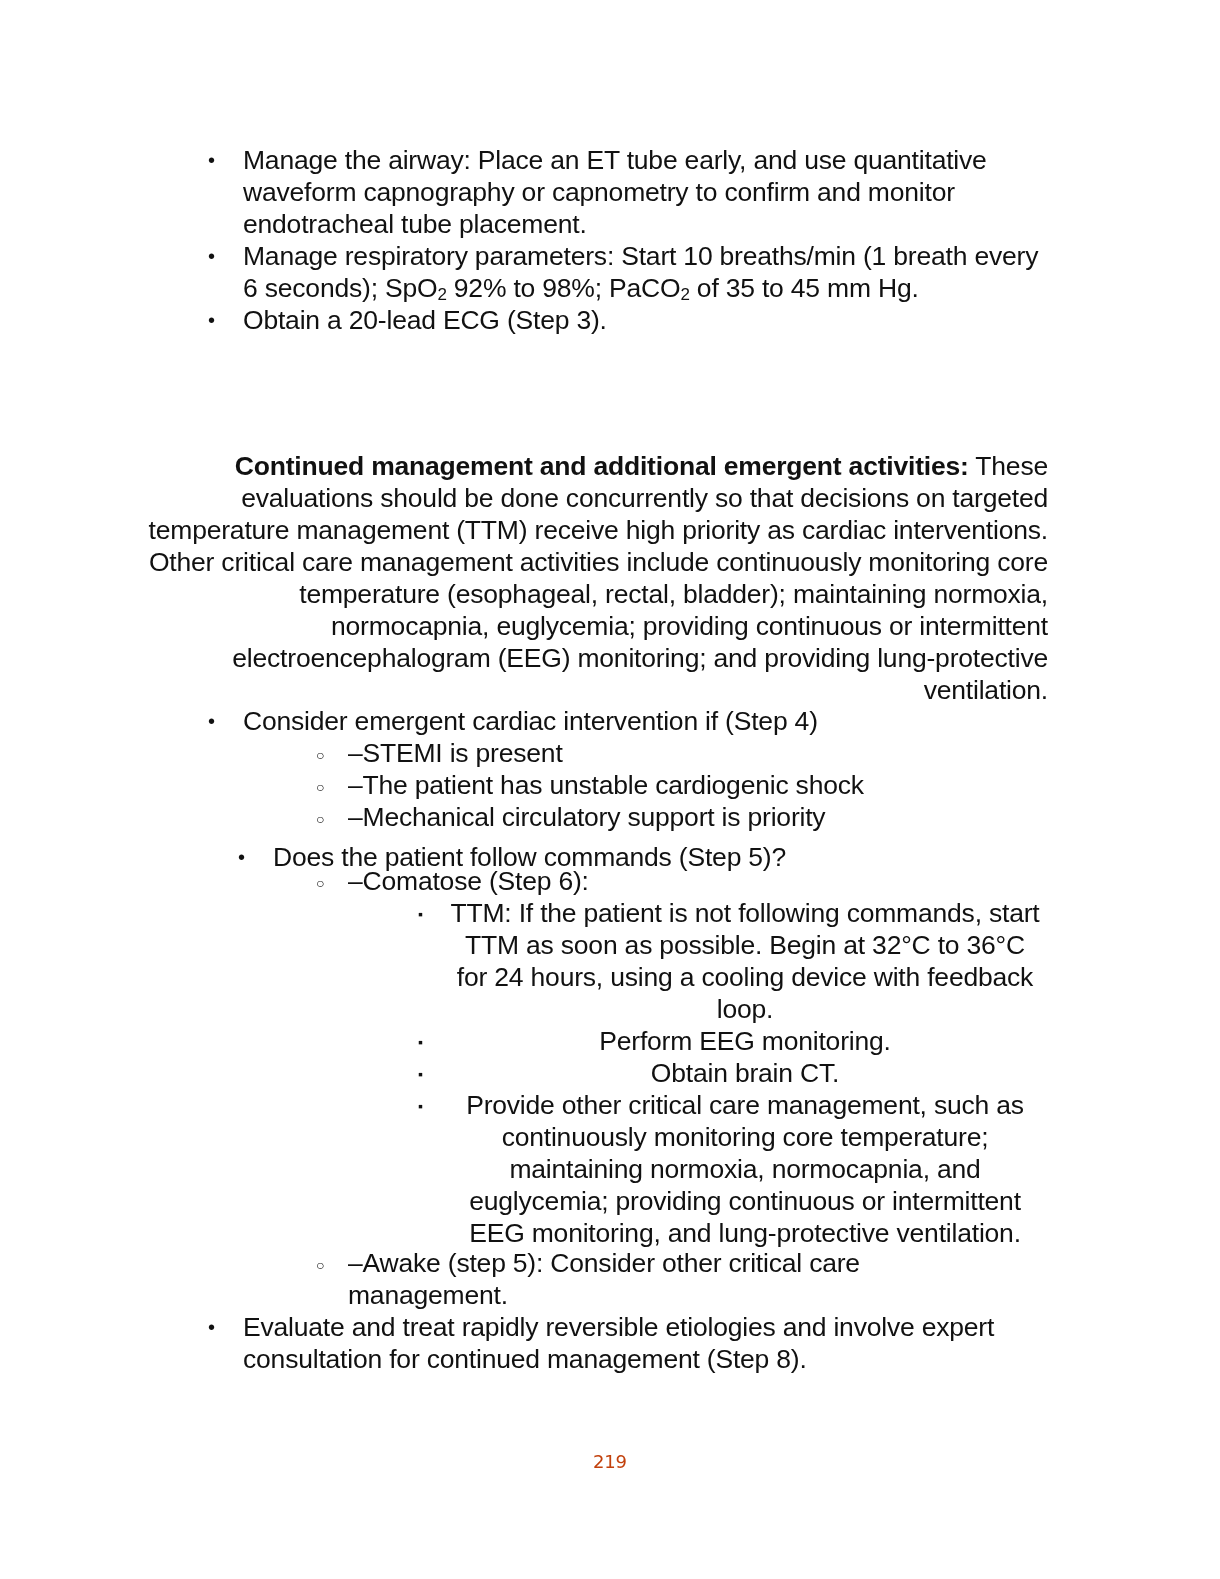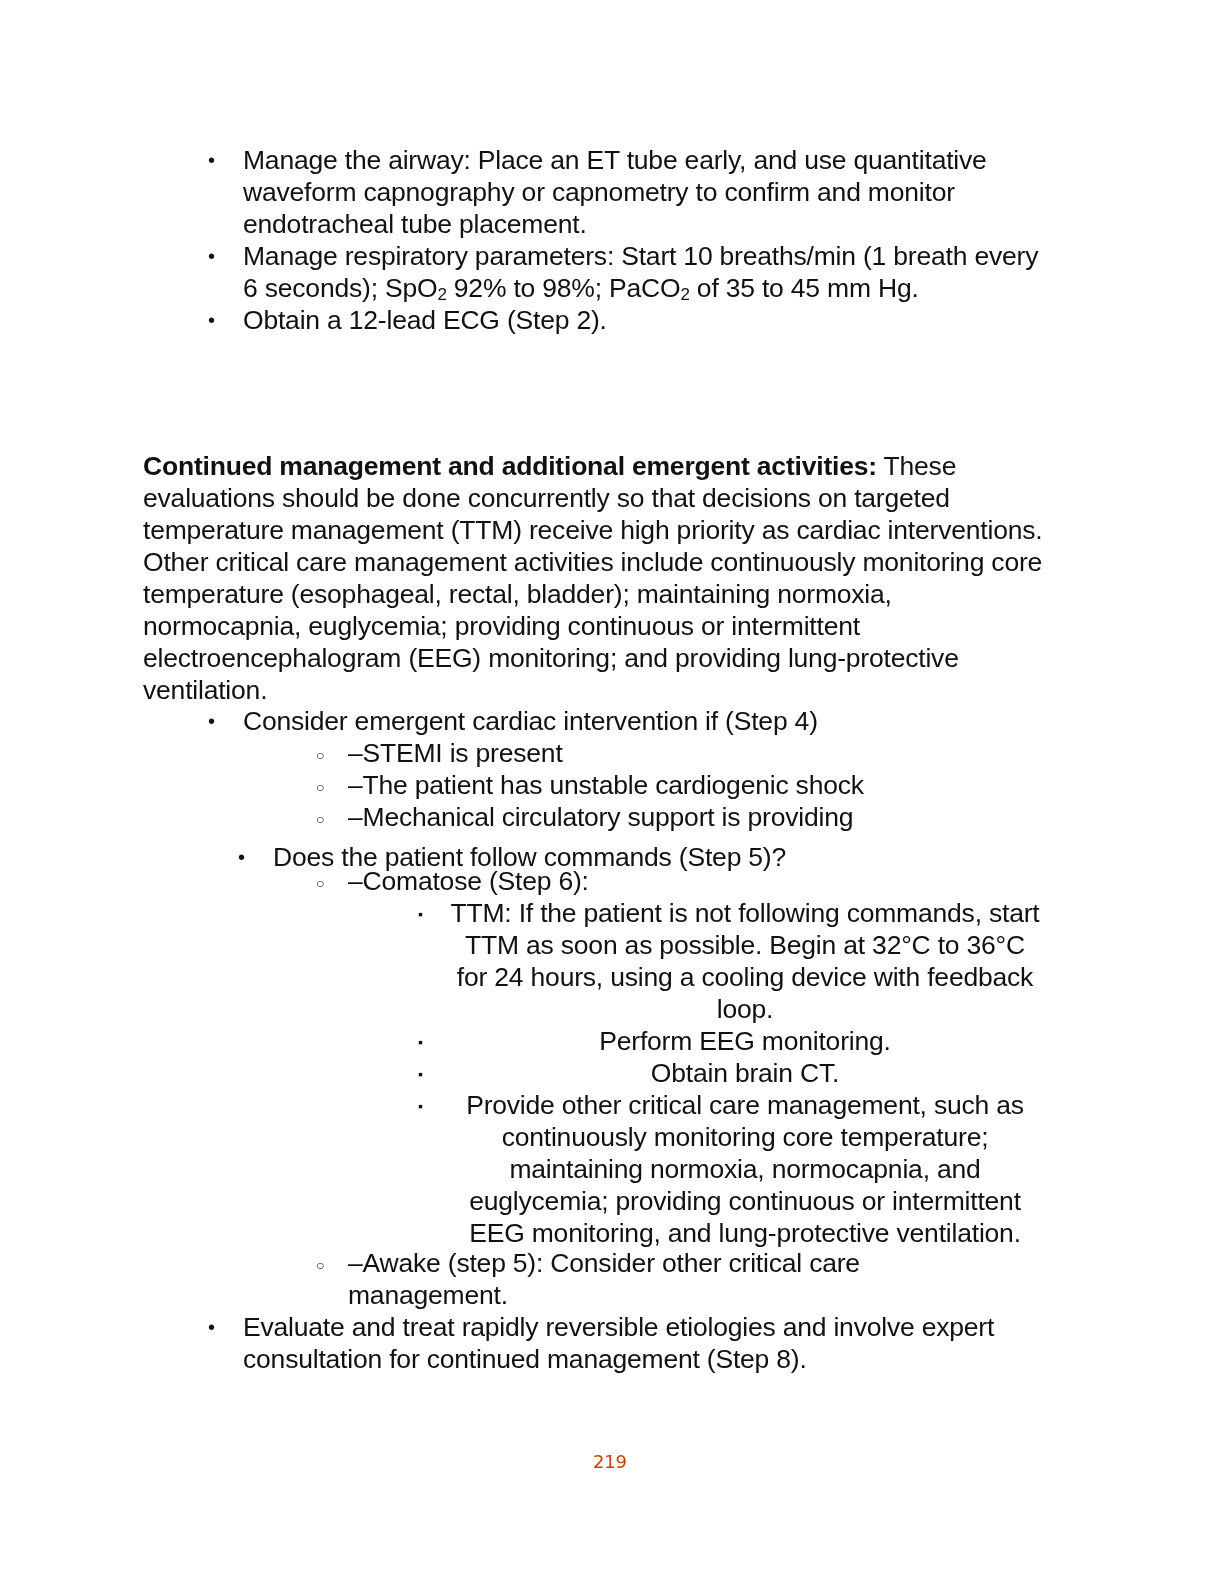--- a/index.html
+++ b/index.html
@@ -39,46 +39,46 @@
     <div class="li">
       <span class="bullet"></span>
       <span>Manage the airway: Place an ET tube early, and use quantitative waveform capnography or capnometry to confirm and monitor endotracheal tube placement.</span>
     </div>
     <div class="li">
       <span class="bullet"></span>
       <span><span>Manage respiratory parameters: Start 10 breaths/min (1 breath every 6 seconds); SpO</span><sub>2</sub><span> 92% to 98%; PaCO</span><sub>2</sub><span> of 35 to 45 mm Hg.</span></span>
     </div>
     <div class="li">
       <span class="bullet"></span>
-      <span>Obtain a 12-lead ECG (Step 2).</span>
+      <span>Obtain a 20-lead ECG (Step 3).</span>
     </div>
   </div>
 
-  <div class="block para" style="top:450px; width:905px;">
+  <div class="block para" style="top:450px; width:905px;text-align:right;">
     <span class="bold">Continued management and additional emergent activities:</span><span> These evaluations should be done concurrently so that decisions on targeted temperature management (TTM) receive high priority as cardiac interventions. Other critical care management activities include continuously monitoring core temperature (esophageal, rectal, bladder); maintaining normoxia, normocapnia, euglycemia; providing continuous or intermittent electroencephalogram (EEG) monitoring; and providing lung-protective ventilation.</span>
   </div>
 
   <div class="block l1" style="top:705px;">
     <div class="li">
       <span class="bullet"></span>
       <span>Consider emergent cardiac intervention if (Step 4)</span>
     </div>
   </div>
   <div class="block l2" style="top:737px;">
     <div class="li">
       <span class="bullet"></span>
       <span>–STEMI is present</span>
     </div>
     <div class="li">
       <span class="bullet"></span>
       <span>–The patient has unstable cardiogenic shock</span>
     </div>
     <div class="li">
       <span class="bullet"></span>
-      <span>–Mechanical circulatory support is providing</span>
+      <span>–Mechanical circulatory support is priority</span>
     </div>
   </div>
 
   <div class="block l1" style="top:841px;margin-left:30px;">
     <div class="li">
       <span class="bullet"></span>
       <span>Does the patient follow commands (Step 5)?</span>
     </div>
   </div>
   <div class="block l2" style="top:865px;">

